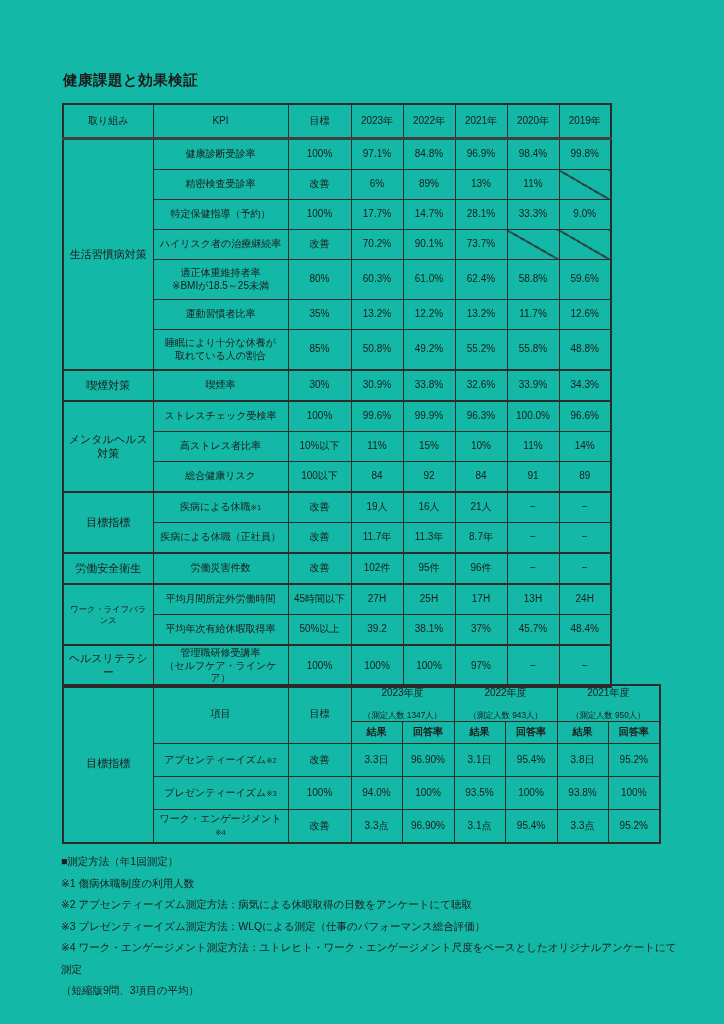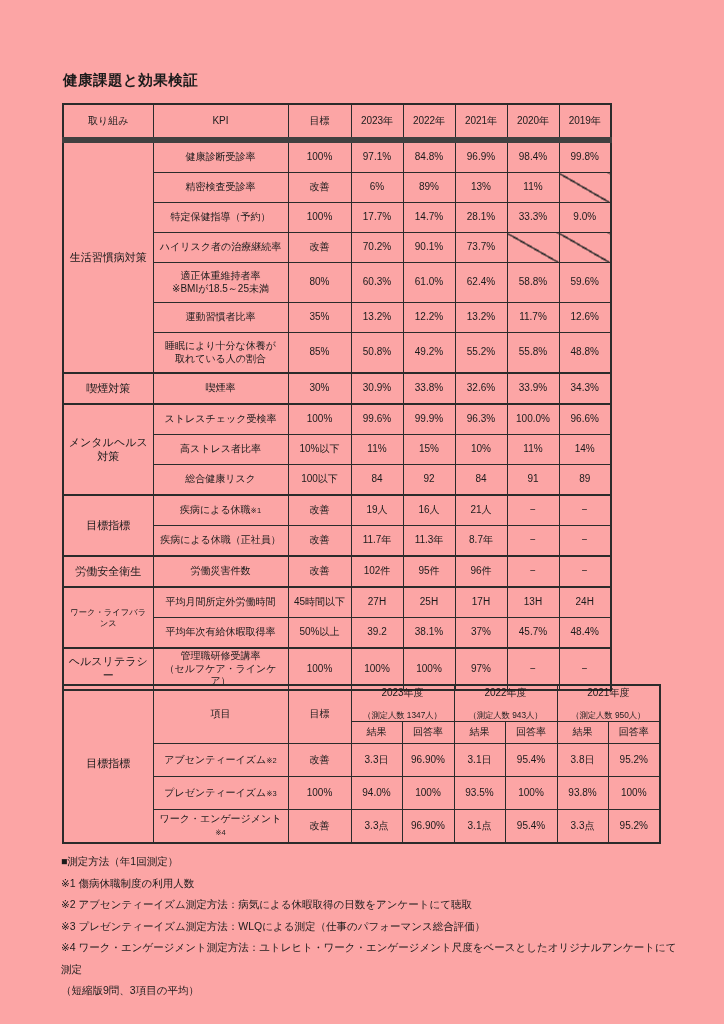--- a/index.html
+++ b/index.html
@@ -2,50 +2,50 @@
 <html><head>
 <meta charset="utf-8">
 <style>
   html,body { margin:0; padding:0; background:#ffffff; }
   body {
     width:724px; height:1024px;
     font-family:"Liberation Sans","DejaVu Sans",sans-serif;
     color:#1b1b1b;
     position:relative;
   }
-  .page { position:absolute; inset:0; background:#fca5a5; }
+  .page { position:absolute; inset:0; background:#14b8a6; }
   .title {
     position:absolute; left:63px; top:71px;
     font-size:14.5px; font-weight:bold; letter-spacing:0.5px;
   }
   table { border-collapse:collapse; table-layout:fixed; border:2px solid #2b2b2b; }
   td {
     border:1px solid #2b2b2b;
     font-size:10px; text-align:center; vertical-align:middle;
     padding:1px 2px; line-height:1.25;
     overflow:hidden;
   }
   .t1 { position:absolute; left:62px; top:103px; width:548px; }
   .t2 { position:absolute; left:62px; top:684px; width:597px; }
-  .t1 tr.h td { height:30px; border-bottom:6px solid #404040; }
+  .t1 tr.h td { height:30px; border-bottom:3px solid #404040; }
   .row-s td { height:27px; }
   .row-d td { height:37px; }
   tr.sep td { border-top:2px solid #2b2b2b; }
   .grp { font-size:11px; }
   .grp.small { font-size:8.3px; }
   .note { font-size:7.5px; vertical-align:baseline; }
   .diag {
     background:linear-gradient(to top right,
       transparent calc(50% - 0.8px),
       #2b2b2b calc(50% - 0.8px),
       #2b2b2b calc(50% + 0.8px),
       transparent calc(50% + 0.8px));
   }
   .t2 tr.h1 td { height:32px; }
-  .t2 tr.h2 td { height:19px; }
+  .t2 tr.h2 td { height:19px;font-weight:bold; }
   .t2 tr.dr td { height:30px; }
   .yg { font-size:10px; }
   .ygs { font-size:8.3px; margin-top:10px; }
   .footnotes {
     position:absolute; left:61px; top:851px; width:620px;
     font-size:10.5px; line-height:21.5px;
   }
 </style>
 </head>
 <body>

